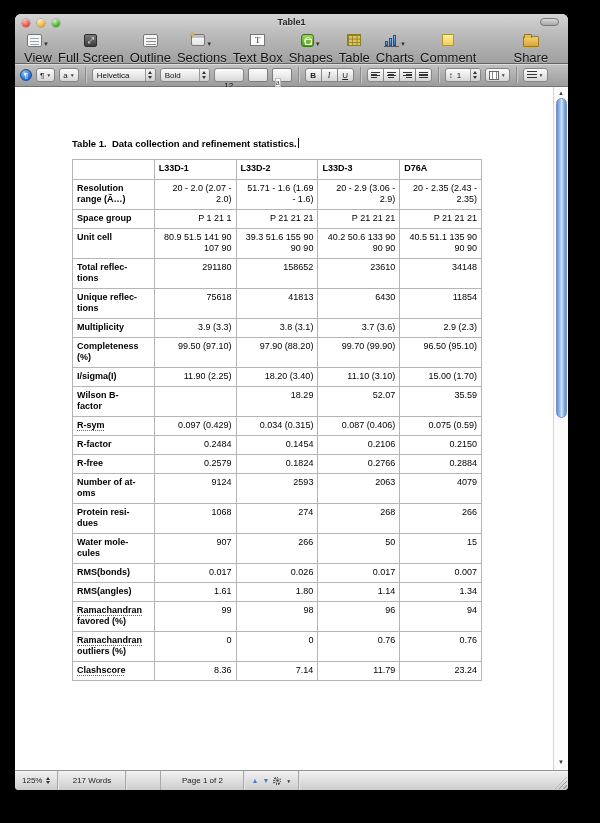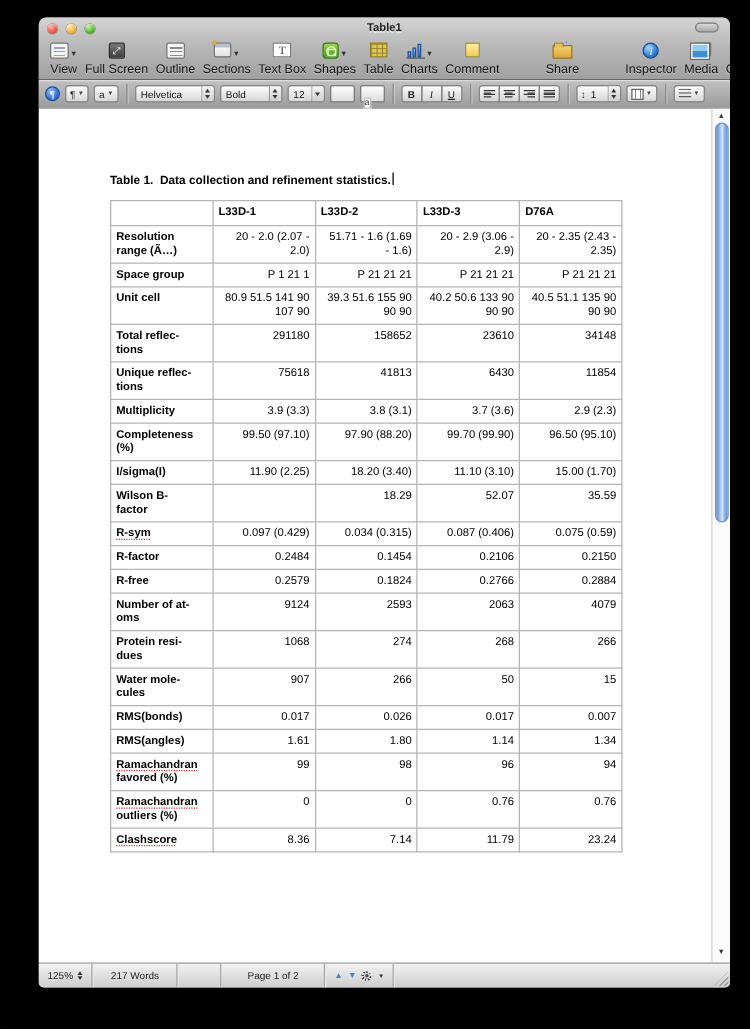--- a/index.html
+++ b/index.html
@@ -1,40 +1,40 @@
 <!DOCTYPE html>
 <html><head>
 <meta charset="utf-8">
 <style>
   * { margin:0; padding:0; box-sizing:border-box; }
   html,body { background:#000; }
   body { font-family:"Liberation Sans", sans-serif; }
   .screen { position:relative; width:600px; height:823px; background:#000; overflow:hidden; }
 
   
-  .window { position:absolute; left:31px; top:14px; width:553px; height:776px;
+  .window { position:absolute; left:15px; top:14px; width:553px; height:776px;
             border-radius:6px 6px 4px 4px; background:#fff; overflow:hidden;
             box-shadow:0 8px 28px rgba(0,0,0,.65); display:flex; flex-direction:column; }
 
   
   .header { background:linear-gradient(#d4d4d4, #b9b9b9 45%, #a0a0a0); border-bottom:1px solid #636363; }
   .titlebar { position:relative; height:16px; }
   .lights { position:absolute; left:7px; top:4.5px; display:flex; gap:7px; }
   .light { width:8px; height:8px; border-radius:50%; box-shadow:0 0 0 0.5px rgba(0,0,0,.35), inset 0 1px 1px rgba(255,255,255,.5); }
   .light.red    { background:radial-gradient(circle at 35% 30%, #ffb3ac, #ef5a4e 55%, #b93427); }
   .light.yellow { background:radial-gradient(circle at 35% 30%, #ffecb0, #f6b73c 55%, #c5882a); }
   .light.green  { background:radial-gradient(circle at 35% 30%, #c9f2a6, #55ba35 55%, #37891f); }
   .wtitle { position:absolute; left:0; right:0; top:3px; text-align:center; font-size:9px; font-weight:bold; color:#1e1e1e; text-shadow:0 1px 0 rgba(255,255,255,.5); }
   .pill { position:absolute; right:9px; top:4px; width:19px; height:8px; border-radius:4px;
           background:linear-gradient(#d9d9d9,#a8a8a8); border:1px solid #787878; }
 
   .toolbar { height:33px; display:flex; align-items:flex-start; padding:1px 4px 0 6px; }
   .titem { display:flex; flex-direction:column; align-items:center; margin:0 3px; cursor:default; }
   .ticonrow { height:18px; display:flex; align-items:center; justify-content:center; gap:1px; }
-  .tlabel { font-size:10px; color:#111; margin-top:1px; white-space:nowrap; text-shadow:0 1px 0 rgba(255,255,255,.4); }
+  .tlabel { font-size:13px; color:#111; margin-top:1px; white-space:nowrap; text-shadow:0 1px 0 rgba(255,255,255,.4); }
   .caret { font-size:6px; color:#333; line-height:6px; align-self:flex-end; margin-bottom:2px; }
   .g1 { } .g2 { margin-left:34px; } .g3 { margin-left:34px; }
 
   
   .ic-view { width:15px; height:13px; background:#f5f5f5; border:1px solid #777; border-radius:2px;
              background-image:linear-gradient(#0000 2px,#9aa6b6 2px,#9aa6b6 3px,#0000 3px,#0000 5px,#9aa6b6 5px,#9aa6b6 6px,#0000 6px,#0000 8px,#9aa6b6 8px,#9aa6b6 9px,#0000 9px); background-size:9px 11px; background-position:2px 1px; background-repeat:no-repeat; }
   .ic-fullscreen { width:13px; height:13px; border-radius:2px; background:linear-gradient(#7a7a7a,#3c3c3c); border:1px solid #2e2e2e; color:#fff; font-size:8px; line-height:11px; text-align:center; }
   .ic-outline { width:15px; height:13px; background:#f5f5f5; border:1px solid #777; border-radius:2px;
              background-image:linear-gradient(#0000 2px,#8c8c8c 2px,#8c8c8c 3px,#0000 3px,#0000 5px,#8c8c8c 5px,#8c8c8c 6px,#0000 6px,#0000 8px,#8c8c8c 8px,#8c8c8c 9px,#0000 9px); background-size:10px 11px; background-position:2px 1px; background-repeat:no-repeat; }
   .ic-sections { position:relative; width:14px; height:12px; background:linear-gradient(#fdfdfd,#e3e3e3); border:1px solid #777; border-radius:2px; }
@@ -72,21 +72,21 @@
           display:flex; align-items:center; font-size:8px; color:#222; padding:0 3px; gap:2px; }
   .fbtn .dn { font-size:5px; color:#444; }
   .combo { height:14px; border:1px solid #858585; border-radius:3px; background:linear-gradient(#fdfdfd,#d7d7d7);
            display:flex; align-items:center; font-size:8px; color:#111; }
   .combo .cv { padding:12px 4px; white-space:nowrap; overflow:hidden; }
   .stepbox { margin-left:auto; width:10px; align-self:stretch; border-left:1px solid #979797;
              display:flex; flex-direction:column; align-items:center; justify-content:center; gap:1.5px;
              background:linear-gradient(#f4f4f4,#cfcfcf); border-radius:0 2px 2px 0; }
   .tri-up { width:0; height:0; border-left:2.5px solid transparent; border-right:2.5px solid transparent; border-bottom:3.5px solid #333; }
   .tri-dn { width:0; height:0; border-left:2.5px solid transparent; border-right:2.5px solid transparent; border-top:3.5px solid #333; }
-  .combo.family { width:64px; } .combo.typeface { width:50px; } .combo.fsize { width:30px; }
+  .combo.family { width:64px; } .combo.typeface { width:50px; } .combo.fsize { width:30px;flex-direction:column; }
   .well { width:20px; height:14px; border:1px solid #7c7c7c; border-radius:2px; background:linear-gradient(#fefefe,#dedede); padding:2px; }
   .well .sw { width:100%; height:100%; }
   .well .sw.black { background:#000; }
   .well .sw.texthl { background:#fff; border:1px solid #bbb; font-size:7px; line-height:7px; text-align:center; color:#333; }
   .seg { display:flex; }
   .seg .sbtn { width:17px; height:14px; border:1px solid #858585; margin-left:-1px; background:linear-gradient(#fcfcfc,#d5d5d5);
                display:flex; align-items:center; justify-content:center; font-size:8px; color:#222; }
   .seg .sbtn:first-child { border-radius:3px 0 0 3px; margin-left:0; }
   .seg .sbtn:last-child { border-radius:0 3px 3px 0; }
   .bold-g { font-weight:bold; } .italic-g { font-style:italic; font-family:"Liberation Serif",serif; } .under-g { text-decoration:underline; }

